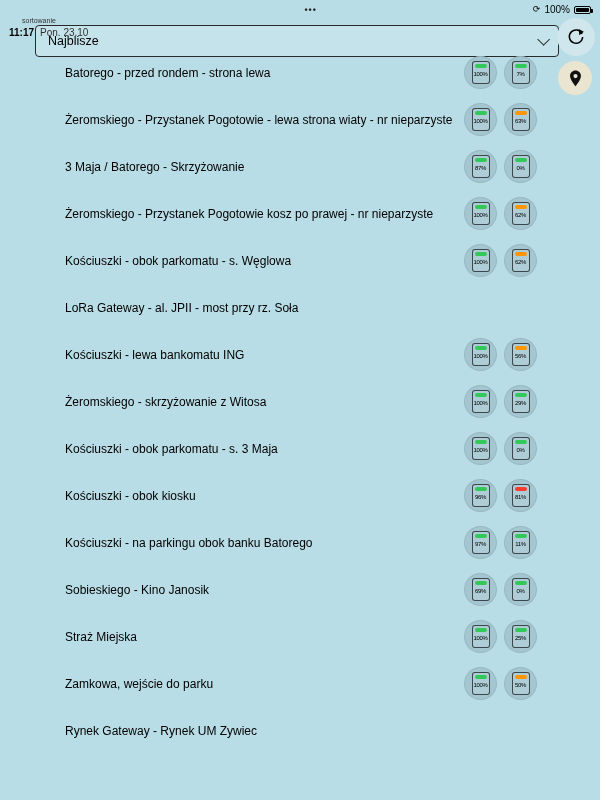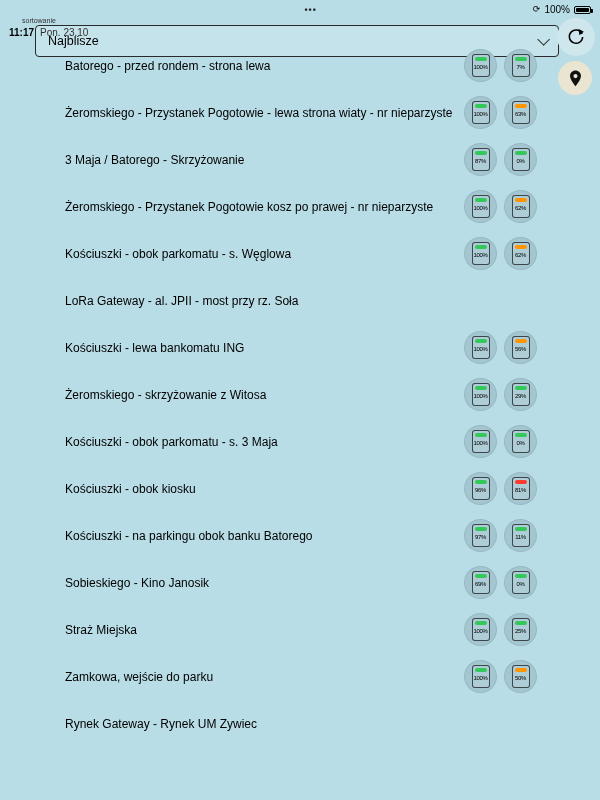--- a/index.html
+++ b/index.html
@@ -71,21 +71,21 @@
     right: 5px; top: 18px; width: 38px; height: 38px;
     background: #cfe7ec;
   }
   .pin-button {
     right: 8px; top: 61px; width: 34px; height: 34px;
     background: #e9e5d1;
   }
 
   
   .sensor-list {
-    position: absolute; top: 42px; left: 0; right: 0;
+    position: absolute; top: 49px; left: 0; right: 0;
   }
   .row {
     height: 47px;
     display: flex; align-items: center;
     padding-left: 65px; padding-right: 63px;
   }
   .row-label { font-size: 12px; }
   .badges { margin-left: auto; display: flex; gap: 7px; }
   .badge {
     width: 33px; height: 33px; border-radius: 50%;

